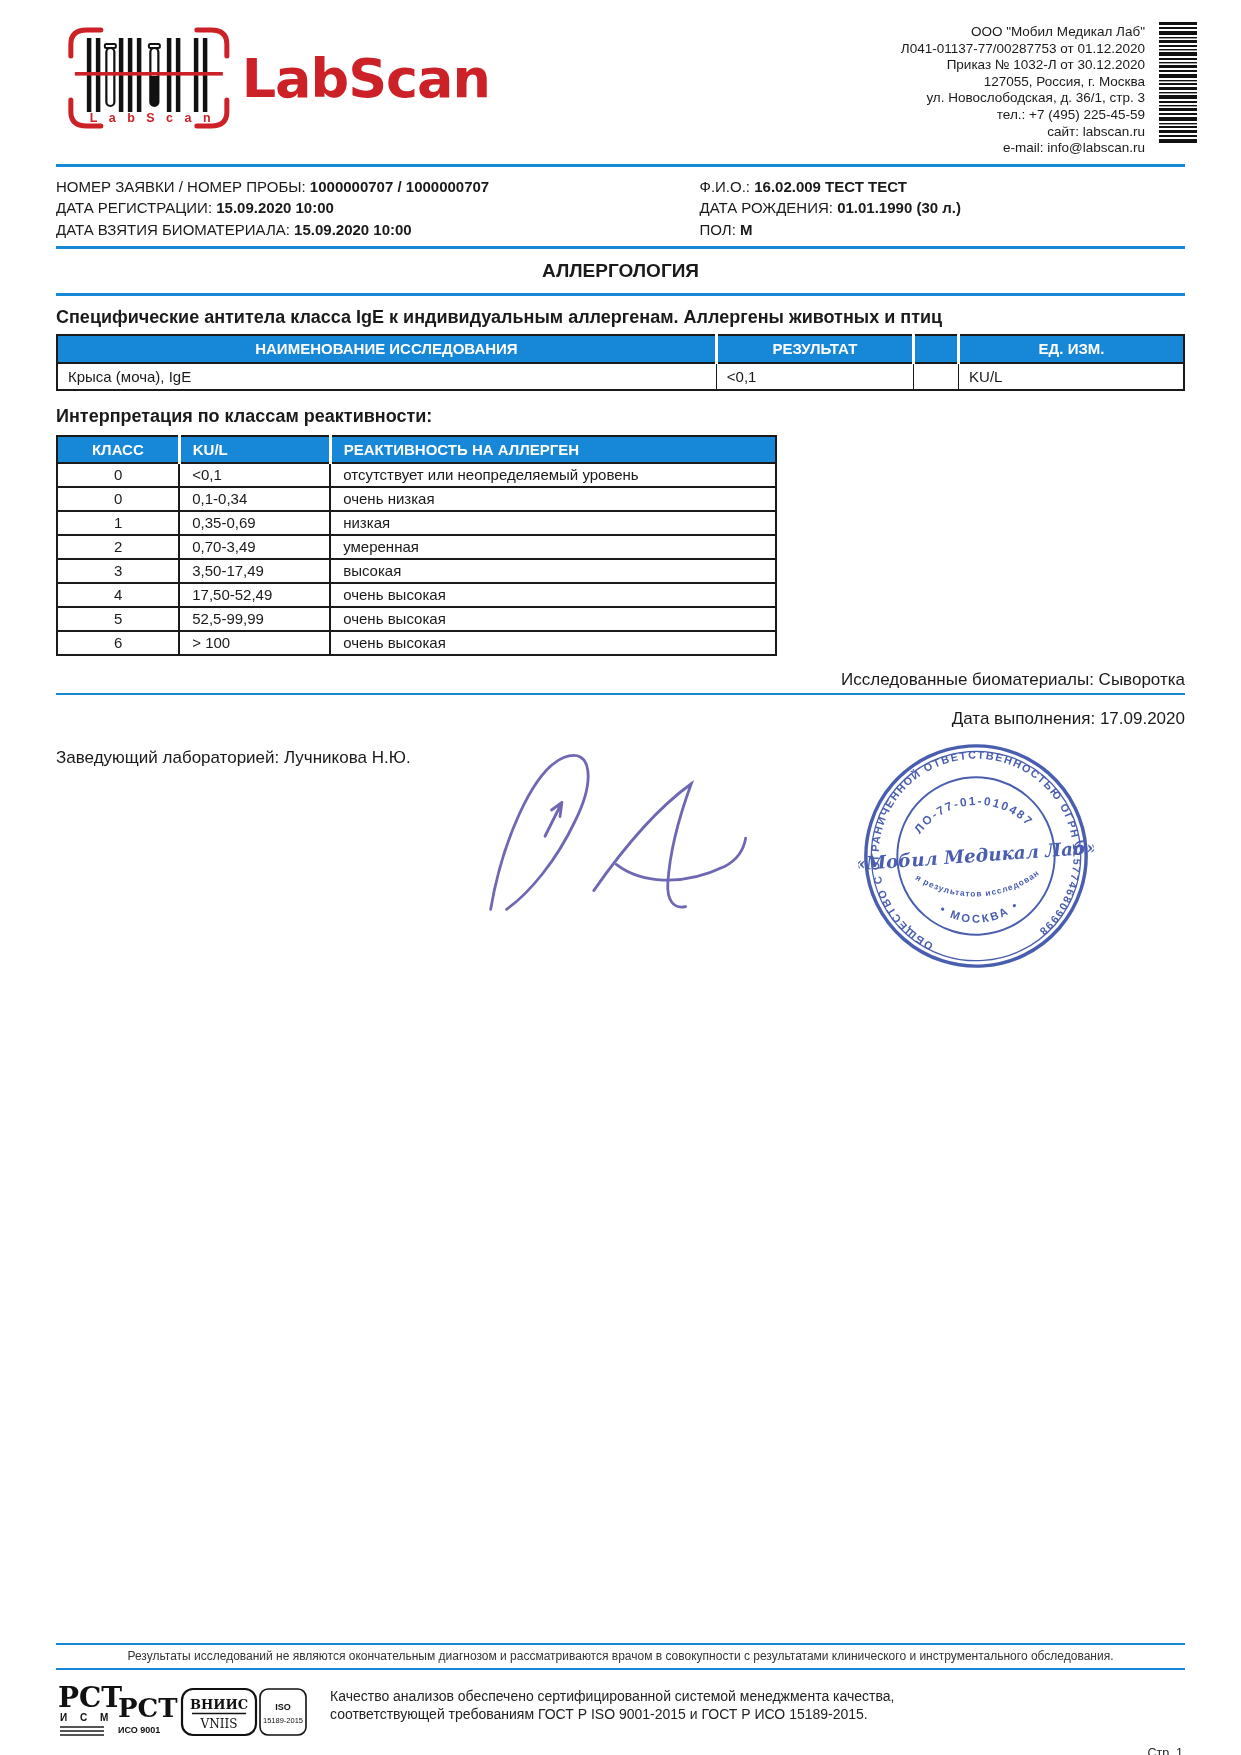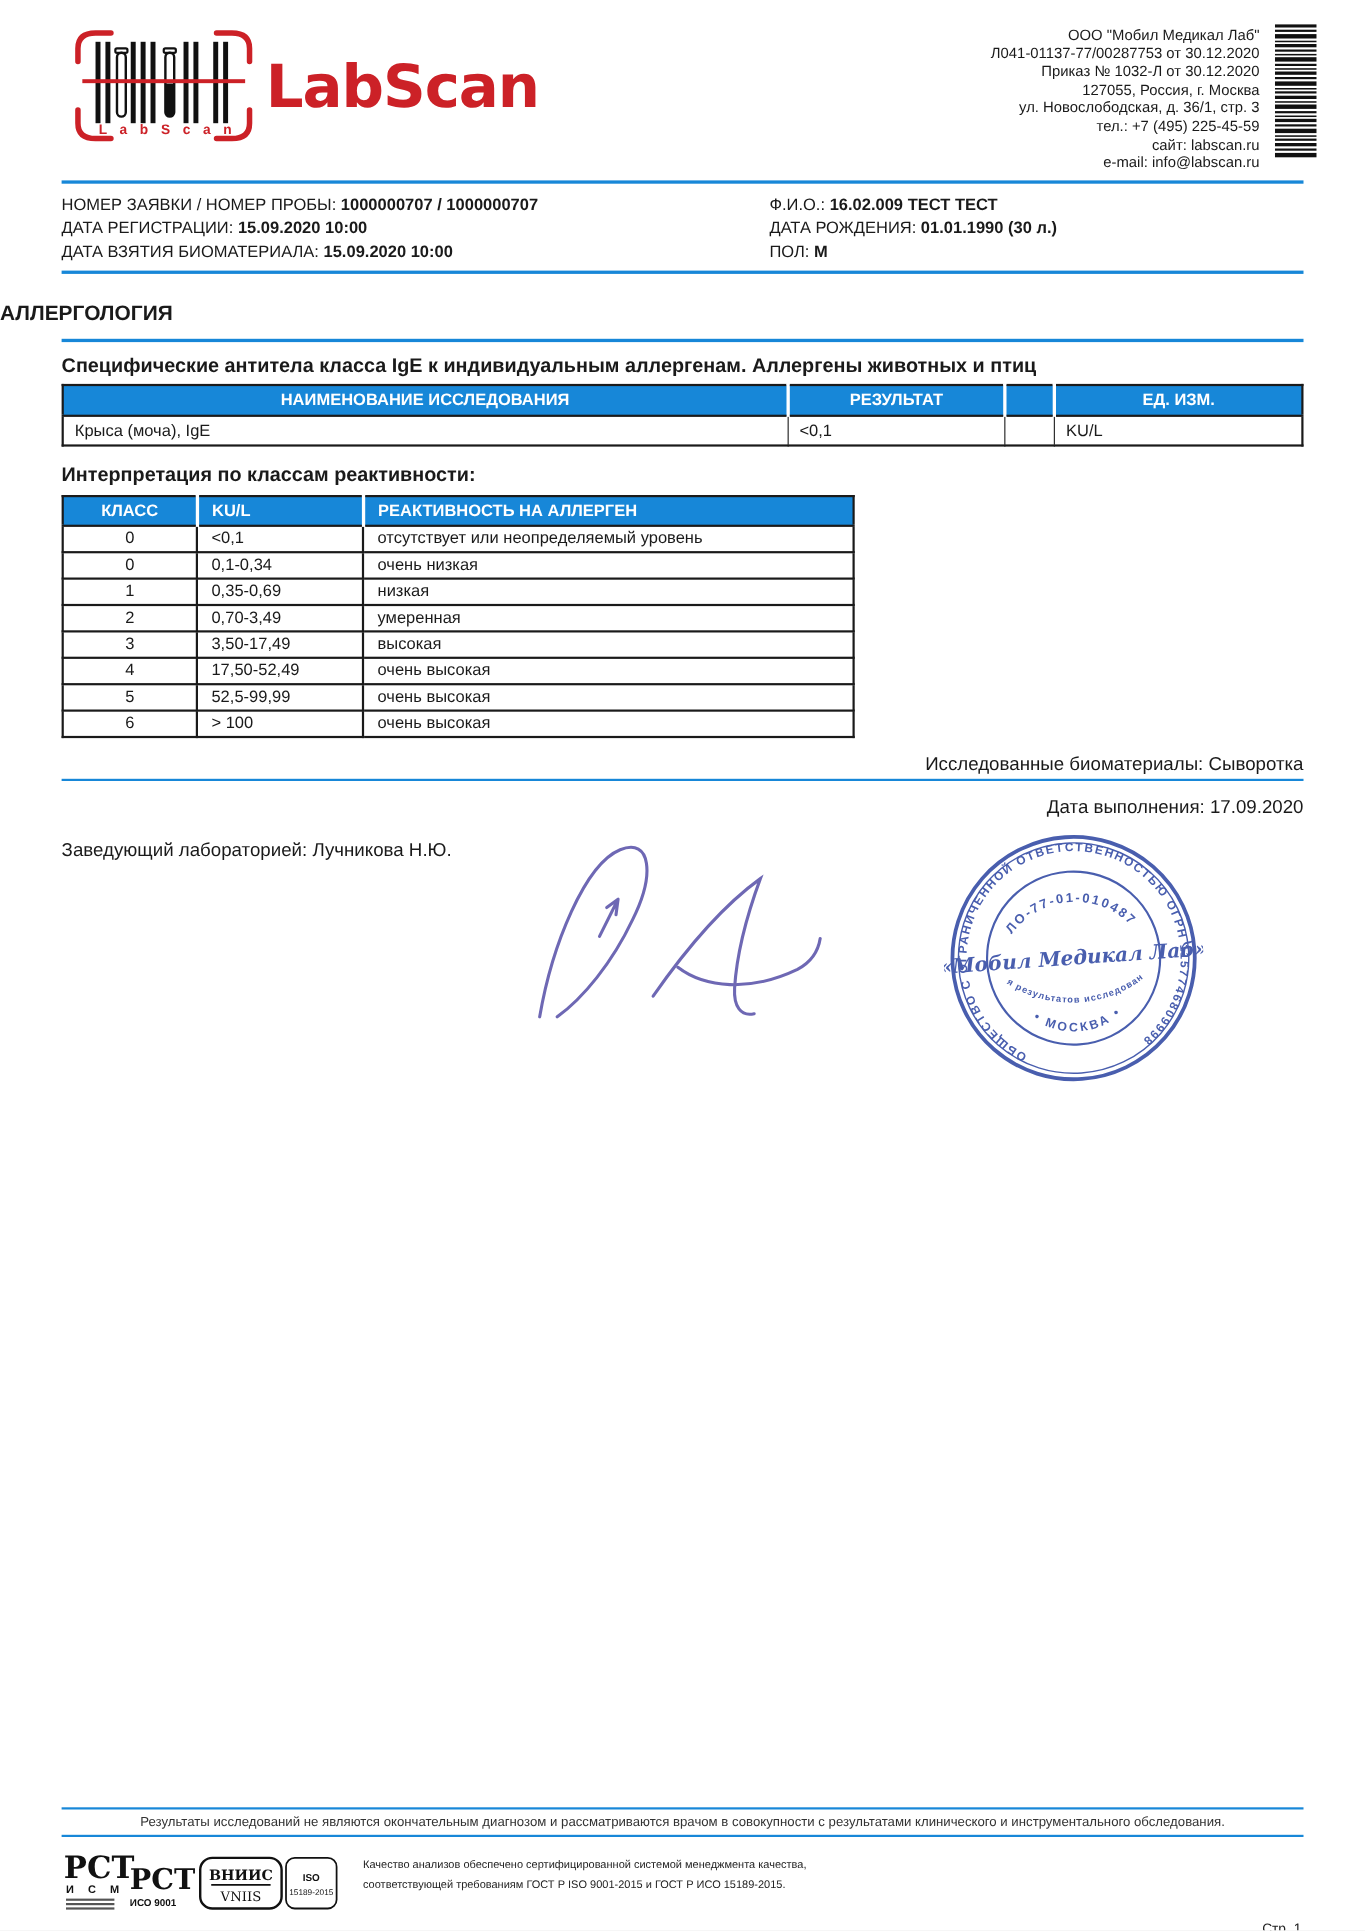--- a/index.html
+++ b/index.html
@@ -27,21 +27,21 @@
   .rule.r4{height:2.5px;margin-top:4px;margin-bottom:4px;}
   .rule.rf{height:2px;margin:0;}
 
   
   .patient{display:flex;margin:9px 56px 0;font-size:15px;line-height:21.5px;}
   .p-left{width:57%;}
   .p-right{flex:1;}
   .p-item b{font-weight:bold;}
 
   
-  .sec-title{font-weight:bold;font-size:19px;padding:26px 0 11px;}
+  .sec-title{text-align:center;font-weight:bold;font-size:19px;padding:11px 0 11px;}
   .sec-sub{margin:11px 56px 6px;font-weight:bold;font-size:18px;}
 
   
   table{border-collapse:collapse;font-size:15px;}
   .results{margin:0 56px;width:1129px;border:2px solid var(--border);}
   .results th{background:var(--blue);color:#fff;font-weight:bold;text-align:center;padding:4.5px 10px;border-left:3px solid #fff;border-bottom:2px solid var(--border);}
   .results th:first-child{border-left:none;}
   .results td{padding:4px 10px;border-left:1.5px solid var(--border);margin-top:28px;}
   .results td:first-child{border-left:none;}
   .results col.c1{width:58.5%}.results col.c2{width:17.5%}.results col.c3{width:4%}.results col.c4{width:20%}
@@ -60,21 +60,21 @@
   
   .sig-area{position:relative;height:330px;}
   .sig-label{position:absolute;left:56px;top:20px;font-size:17px;}
   .sig-svg{position:absolute;left:455px;top:-8px;}
   .stamp-svg{position:absolute;left:858px;top:10px;transform:rotate(-4deg);opacity:.92;}
 
   
   .footer{position:absolute;left:56px;right:56px;top:1643px;}
   .disclaimer{font-size:12px;color:#333;text-align:center;padding:4px 0 5px;}
   .foot-row{display:flex;align-items:flex-start;margin-top:9px;position:relative;}
-  .quality{margin-left:22px;font-size:10px;line-height:18px;color:#222;padding-top:8px;}
+  .quality{margin-left:22px;font-size:14px;line-height:18px;color:#222;padding-top:8px;}
   .page-label{position:absolute;right:2px;top:67px;font-size:12.5px;color:#222;}
 </style>
 </head>
 <body>
 
 <div class="page">
 
   <div class="header">
     <div class="logo-wrap">
       <svg width="178" height="112" viewBox="0 0 172 112">
@@ -111,21 +111,21 @@
 
         <rect x="12" y="50" width="148" height="3.6" fill="#cc2127"></rect>
 
         <text x="27" y="100" font-size="12.5" font-weight="bold" fill="#cc2127" letter-spacing="4">L a b  S c a n</text>
       </svg>
       <div class="logo-word">LabScan</div>
     </div>
 
     <div class="company">
       <div>ООО "Мобил Медикал Лаб"</div>
-      <div>Л041-01137-77/00287753 от 30.12.2020</div>
+      <div>Л041-01137-77/00287753 от 01.12.2020</div>
       <div>Приказ № 1032-Л от 30.12.2020</div>
       <div>127055, Россия, г. Москва</div>
       <div>ул. Новослободская, д. 36/1, стр. 3</div>
       <div>тел.: +7 (495) 225-45-59</div>
       <div>сайт: labscan.ru</div>
       <div>e-mail: info@labscan.ru</div>
     </div>
 
     <svg class="barcode-v" width="38" height="124" viewBox="0 0 38 124">
       <g fill="#111">

